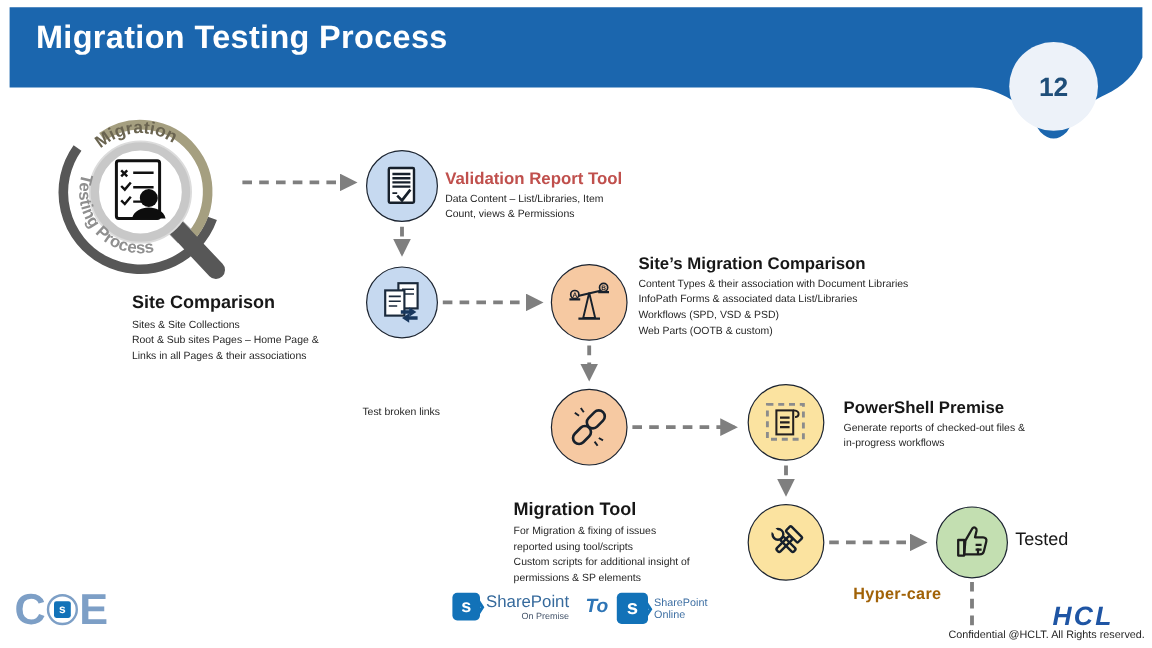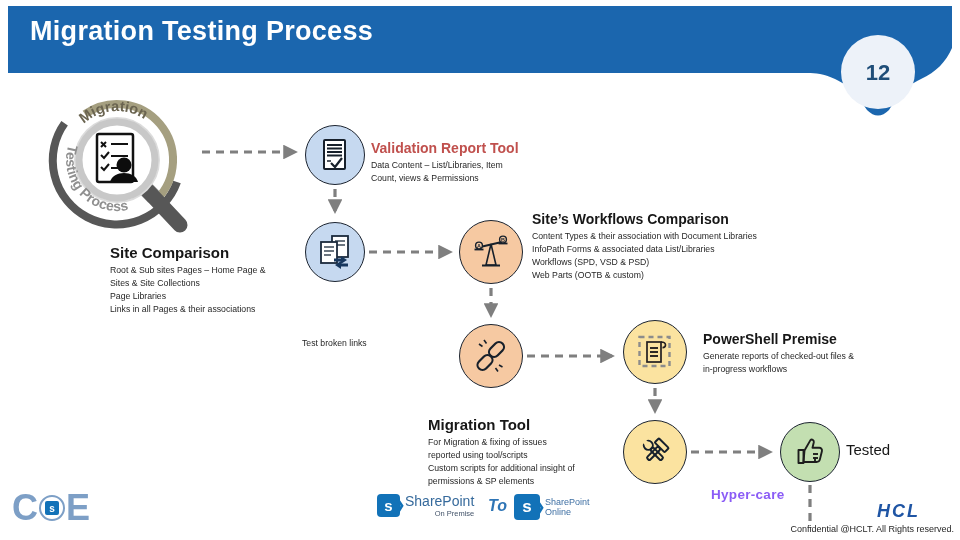--- a/index.html
+++ b/index.html
@@ -13,36 +13,36 @@
         display:flex;align-items:center;justify-content:center;}
   .blue{background:#c6d9f0}.peach{background:#f6c9a2}.yellow{background:#fbe3a0}.green{background:#c3dfb1}
   .block{position:absolute;}
   .t{font-weight:bold;font-size:14px;color:#171717;line-height:16px;}
   .t.red{color:#c0504d;}
   .lines{font-size:8.7px;color:#262626;line-height:13px;margin-top:3px;}
   .ta-r{text-align:left;}
   .connectors{position:absolute;left:0;top:0;pointer-events:none;}
   
   .tested-label{position:absolute;left:846px;top:441px;font-size:15px;font-weight:normal;color:#171717;}
-  .hypercare{position:absolute;left:711px;top:487px;font-size:13.5px;font-weight:bold;color:#8b5cf6;letter-spacing:.3px;}
+  .hypercare{position:absolute;left:711px;top:487px;font-size:13.5px;font-weight:bold;color:#a16207;letter-spacing:.3px;}
   
   .sp-logo{position:absolute;display:flex;align-items:flex-start;gap:5px;}
   .sp-tile{background:#1272b8;border-radius:4px;color:#fff;font-weight:bold;
            display:flex;align-items:center;justify-content:center;position:relative;}
   .sp-name{font-size:14px;color:#366a9c;font-weight:normal;line-height:15px;}
   .sp-sub{font-size:7.5px;color:#44546a;text-align:right;line-height:9px;}
   .sp-name-sm{font-size:9px;color:#3e6fa3;line-height:10px;}
   .to-label{position:absolute;left:488px;top:497px;font-size:16px;font-weight:bold;font-style:italic;color:#2e75b6;}
   .coe{position:absolute;left:12px;top:490px;display:flex;align-items:center;color:#7d9fc6;font-weight:bold;}
   .coe .ltr{font-size:36px;line-height:36px;}
   .coe-circle{width:26px;height:26px;border:2.5px solid #7d9fc6;border-radius:50%;margin:0 1px;
               display:flex;align-items:center;justify-content:center;box-sizing:border-box;}
   .coe-tile{width:14px;height:14px;background:#1272b8;border-radius:2px;color:#fff;font-size:10px;font-weight:bold;
             display:flex;align-items:center;justify-content:center;}
-  .hcl{position:absolute;left:877px;top:501px;font-size:18px;font-weight:bold;font-style:italic;
+  .hcl{position:absolute;left:877px;top:501px;font-size:22px;font-weight:bold;font-style:italic;
        color:#1f55a4;letter-spacing:2px;}
   .confidential{position:absolute;right:6px;top:524px;font-size:9px;color:#262626;}
   svg text{font-family:"Liberation Sans",sans-serif;}
 </style>
 </head>
 <body>
 
 <div class="slide">
 
   <svg class="hdr-svg" width="960" height="130" viewBox="0 0 960 130">
@@ -211,29 +211,28 @@
     <div class="t red">Validation Report Tool</div>
     <div class="lines">
       <div>Data Content – List/Libraries, Item</div>
       <div>Count, views &amp; Permissions</div>
     </div>
   </div>
 
   <div class="block ta-r" style="left:110px;top:245px;width:192px;">
     <div class="t" style="font-size:15px;">Site Comparison</div>
     <div class="lines">
+      <div>Sites &amp; Site Collections</div>
       <div>Root &amp; Sub sites Pages – Home Page &amp;</div>
-      <div>Sites &amp; Site Collections</div>
-      <div>Page Libraries</div>
       <div>Links in all Pages &amp; their associations</div>
     </div>
   </div>
 
   <div class="block" style="left:532px;top:211px;width:276px;">
-    <div class="t">Site’s Workflows Comparison</div>
+    <div class="t">Site’s Migration Comparison</div>
     <div class="lines">
       <div>Content Types &amp; their association with Document Libraries</div>
       <div>InfoPath Forms &amp; associated data List/Libraries</div>
       <div>Workflows (SPD, VSD &amp; PSD)</div>
       <div>Web Parts (OOTB &amp; custom)</div>
     </div>
   </div>
 
   <div class="block ta-r" style="left:302px;top:334px;width:150px;">
     <div class="lines">

